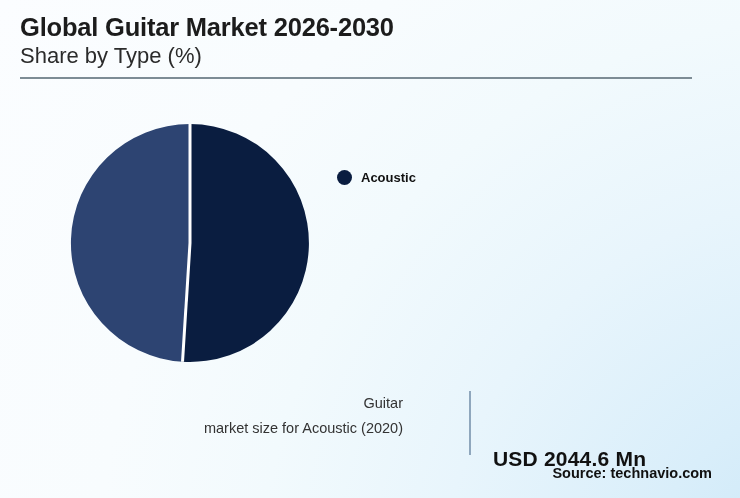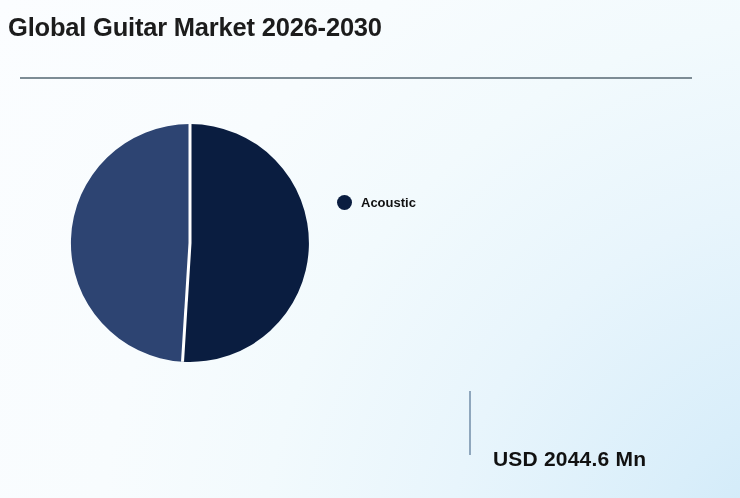--- a/index.html
+++ b/index.html
@@ -21,21 +21,21 @@
                   #d9eefa 18%,
                   #e8f5fc 38%,
                   #f2fafd 56%,
                   #f8fcfe 72%,
                   #fbfdff 100%);
   }
 
   
   .header {
     position: absolute;
-    left: 8px;
+    left: 20px;
     top: 12px;
     width: 680px;
   }
   .title {
     font-size: 25.5px;
     font-weight: bold;
     color: #1c1c1c;
     letter-spacing: -0.2px;
     line-height: 1.18;
     white-space: nowrap;
@@ -72,24 +72,22 @@
 
   
   .legend {
     position: absolute;
     left: 337px;
     top: 170px;
     width: 200px;
   }
   .legend-row {
     display: flex;
-    align-items: center;
     height: 29px;
     margin-bottom: 7px;
-    margin-top: 18px;
   }
   .legend-dot {
     width: 15px;
     height: 15px;
     border-radius: 50%;
     flex: none;
     margin-right: 9px;
   }
   .legend-label {
     font-size: 13px;
@@ -151,20 +149,21 @@
     white-space: nowrap;
   }
 </style>
 </head>
 <body>
 
 <div id="infographic">
 
   <div class="header">
     <div class="title" style="color: rgb(28, 28, 28);">Global Guitar Market 2026-2030</div>
+    <div class="subtitle">Share by Type (%)</div>
   </div>
   <div class="header-rule" style="background: rgb(125, 140, 149);"></div>
 
   <div class="pie-wrap">
     <svg width="258" height="258" viewBox="0 0 258 258">
 
       <path id="slice-acoustic" d="M 128 128 L 128.00 9.00 A 119 119 0 1 1 120.53 246.77 Z" fill="#0a1d40"></path>
 
       <path id="slice-electric" d="M 128 128 L 120.53 246.77 A 119 119 0 0 1 128.00 9.00 Z" fill="#2d4472"></path>
 
@@ -174,18 +173,23 @@
   </div>
 
   <div class="legend">
     <div class="legend-row">
       <span class="legend-dot" id="legend-dot-0" style="background: rgb(10, 29, 64);"></span>
       <span class="legend-label">Acoustic</span>
     </div>
   </div>
 
   <div class="stat-block">
+    <div class="stat-caption">
+      <span class="line">Guitar</span>
+      <span class="line">market size for Acoustic (2020)</span>
+    </div>
     <div class="stat-divider" style="background: rgb(143, 167, 189);"></div>
     <div class="stat-value">USD 2044.6 Mn</div>
   </div>
 
+  <div class="source">Source: technavio.com</div>
 
 </div>
 
 </body></html>

